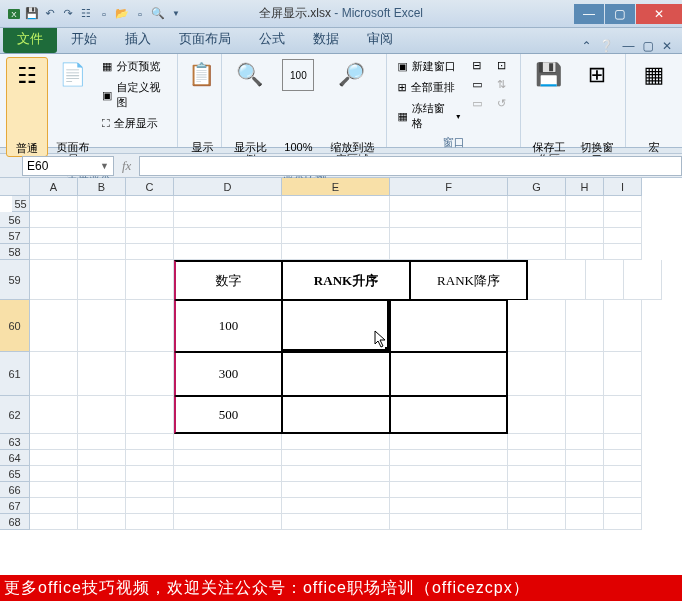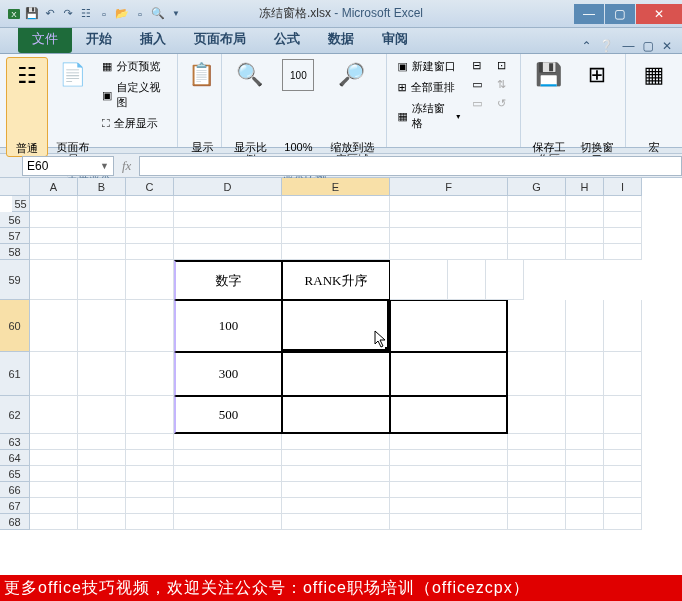--- a/index.html
+++ b/index.html
@@ -12,22 +12,22 @@
 .title-text { position: absolute; left: 50%; transform: translateX(-50%); font-size: 12px; color: #3a5a7a; }
 .title-text .fname { color: #333; }
 .winbtns { margin-left: auto; display: flex; }
 .winbtn { width: 30px; height: 20px; display: flex; align-items: center; justify-content: center; color: #fff; font-size: 12px; margin-left: 1px; }
 .winbtn.min { background: #5a8ab5; }
 .winbtn.max { background: #5a8ab5; }
 .winbtn.close { background: #d9534f; width: 46px; }
 
 
 .tabs { height: 26px; background: linear-gradient(#d7e3ef, #c2d4e6); display: flex; align-items: flex-end; border-bottom: 1px solid #8fa8c0; }
-.filetab { background: #1e6b3a; color: #c4b5fd; padding: 5px 14px; font-size: 13px; border-radius: 0 0 3px 3px; margin-left: 18px; }
-.tab { padding: 5px 14px; font-size: 13px; color: #2a4a6a; cursor: pointer; font-weight: bold; }
+.filetab { background: #1e6b3a; color: #bef264; padding: 5px 14px; font-size: 13px; border-radius: 0 0 3px 3px; margin-left: 3px; }
+.tab { padding: 5px 14px; font-size: 13px; color: #2a4a6a; cursor: pointer; }
 .tab.active { background: #f2f6fa; border: 1px solid #8fa8c0; border-bottom: 1px solid #f2f6fa; border-radius: 3px 3px 0 0; position: relative; top: 1px; color: #3a7a3a; }
 .tabs-right { margin-left: auto; display: flex; align-items: center; gap: 8px; padding-right: 10px; color: #3a5a7a; }
 
 
 .ribbon { height: 94px; background: #f2f6fa; border-bottom: 1px solid #a8bcd0; display: flex; }
 .rgroup { border-right: 1px solid #c8d6e4; padding: 3px 6px 2px; display: flex; flex-direction: column; }
 .rgroup-body { flex: 1; display: flex; align-items: flex-start; gap: 4px; }
 .rgroup-label { text-align: center; font-size: 11px; color: #5a7a9a; padding-top: 2px; }
 .bigbtn { display: flex; flex-direction: column; align-items: center; justify-content: flex-start; width: 44px; padding: 2px; gap: 2px; cursor: pointer; }
 .bigbtn.active { background: #fce8b8; border: 1px solid #e5a83a; border-radius: 3px; }
@@ -51,21 +51,21 @@
 .colhdr { background: #e8eef4; border-right: 1px solid #b8c8d8; border-bottom: 1px solid #b8c8d8; text-align: center; font-size: 11px; line-height: 18px; color: #333; }
 .colhdr.sel { background: #f8e0a8; }
 .rowhdrs { position: absolute; left: 0; top: 18px; width: 30px; }
 .rowhdr { background: #e8eef4; border-right: 1px solid #b8c8d8; border-bottom: 1px solid #b8c8d8; text-align: center; font-size: 11px; color: #333; display: flex; align-items: center; justify-content: center; }
 .rowhdr.sel { background: #f8e0a8; }
 .cells { position: absolute; left: 30px; top: 18px; }
 .cellrow { display: flex; }
 .cell { border-right: 1px solid #d8dfe6; border-bottom: 1px solid #d8dfe6; font-size: 13px; display: flex; align-items: center; justify-content: center; font-family: SimSun, serif; }
 .cell.tb { border: 1px solid #000; }
 .cell.tb-t { border-top: 2px solid #000; }
-.cell.tb-l { border-left: 2px solid #c4b5fd; }
+.cell.tb-l { border-left: 2px solid #be185d; }
 .cell.tb-r { border-right: 2px solid #000; }
 .cell.tb-b { border-bottom: 2px solid #000; }
 .active-cell { position: absolute; border: 2px solid #000; pointer-events: none; }
 .active-cell::after { content: ''; position: absolute; right: -3px; bottom: -3px; width: 5px; height: 5px; background: #000; }
 .cursor-arrow { position: absolute; width: 14px; height: 18px; pointer-events: none; }
 
 
 .banner { position: absolute; bottom: 0; left: 0; right: 0; height: 26px; background: #e00000; color: #fff; font-size: 16px; display: flex; align-items: center; padding-left: 4px; letter-spacing: 1px; }
 
 </style>
@@ -84,21 +84,21 @@
     <span class="icon-sm">↶</span>
     <span class="icon-sm">↷</span>
     <span class="icon-sm">☷</span>
     <span class="icon-sm">▫</span>
     <span class="icon-sm">📂</span>
     <span class="icon-sm">▫</span>
     <span class="icon-sm">🔍</span>
     <span class="icon-sm" style="font-size:8px">▼</span>
   </div>
   <div class="title-text">
-    <span class="fname">冻结窗格.xlsx</span> - <span>Microsoft Excel</span>
+    <span class="fname">全屏显示.xlsx</span> - <span>Microsoft Excel</span>
   </div>
   <div class="winbtns">
     <div class="winbtn min">—</div>
     <div class="winbtn max">▢</div>
     <div class="winbtn close">✕</div>
   </div>
 </div>
 
 <div class="tabs">
   <div class="filetab">文件</div>
@@ -204,20 +204,21 @@
             <span>⊡</span>
           </div>
         <div class="smallbtn">
             <span style="color:#aaa">⇅</span>
           </div>
         <div class="smallbtn">
             <span style="color:#aaa">↺</span>
           </div>
       </div>
     </div>
+    <div class="rgroup-label">窗口</div>
   </div>
   <div class="rgroup">
     <div class="rgroup-body">
       <div class="bigbtn">
         <div class="bi-icon">💾</div>
         <div class="bi-label">保存工作区</div>
       </div>
       <div class="bigbtn">
         <div class="bi-icon">⊞</div>
         <div class="bi-label"><span>切换窗口</span><br><span style="font-size:8px">▾</span></div>
@@ -321,21 +322,22 @@
         <div class="cell" style="width: 118px; height: 16px;"></div>
         <div class="cell" style="width: 58px; height: 16px;"></div>
         <div class="cell" style="width: 38px; height: 16px;"></div>
         <div class="cell" style="width: 38px; height: 16px;"></div>
       </div>
       <div class="cellrow">
         <div class="cell" style="width: 48px; height: 40px;"></div>
         <div class="cell" style="width: 48px; height: 40px;"></div>
         <div class="cell" style="width: 48px; height: 40px;"></div>
         <div class="cell tb tb-t tb-l" style="width: 108px; height: 40px;">数字</div>
-        <div class="cell tb tb-t" style="width: 108px; height: 40px;">RANK升序</div>
+        <div class="cell tb tb-t" style="width: 128px; height: 40px; font-weight: bold;">RANK升序</div>
+        <div class="cell tb tb-t tb-r" style="width: 118px; height: 40px;">RANK降序</div>
         <div class="cell" style="width: 58px; height: 40px;"></div>
         <div class="cell" style="width: 38px; height: 40px;"></div>
         <div class="cell" style="width: 38px; height: 40px;"></div>
       </div>
       <div class="cellrow">
         <div class="cell" style="width: 48px; height: 52px;"></div>
         <div class="cell" style="width: 48px; height: 52px;"></div>
         <div class="cell" style="width: 48px; height: 52px;"></div>
         <div class="cell tb tb-l" style="width: 108px; height: 52px;">100</div>
         <div class="cell tb" style="width: 108px; height: 52px;"></div>

